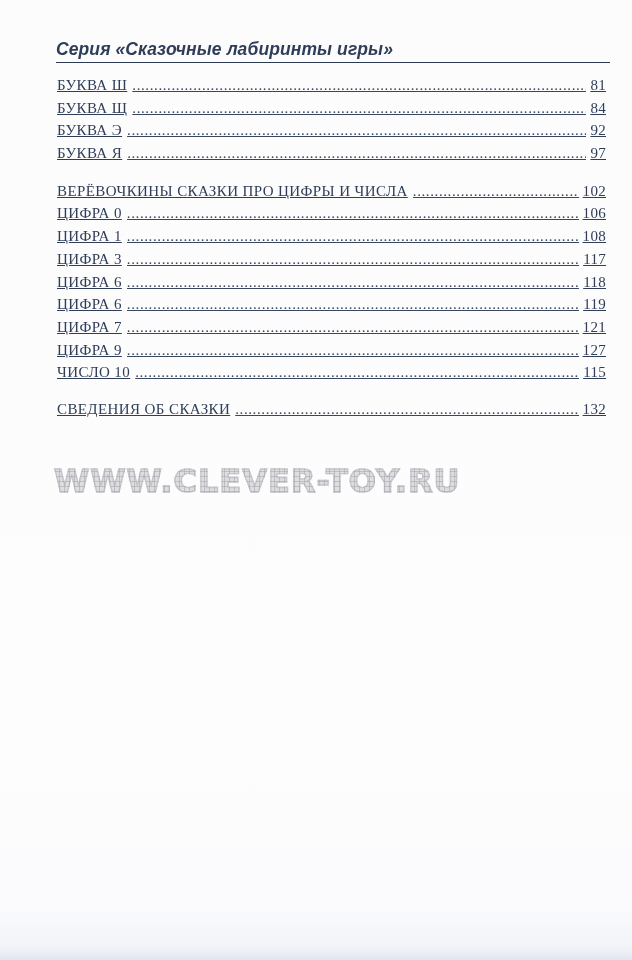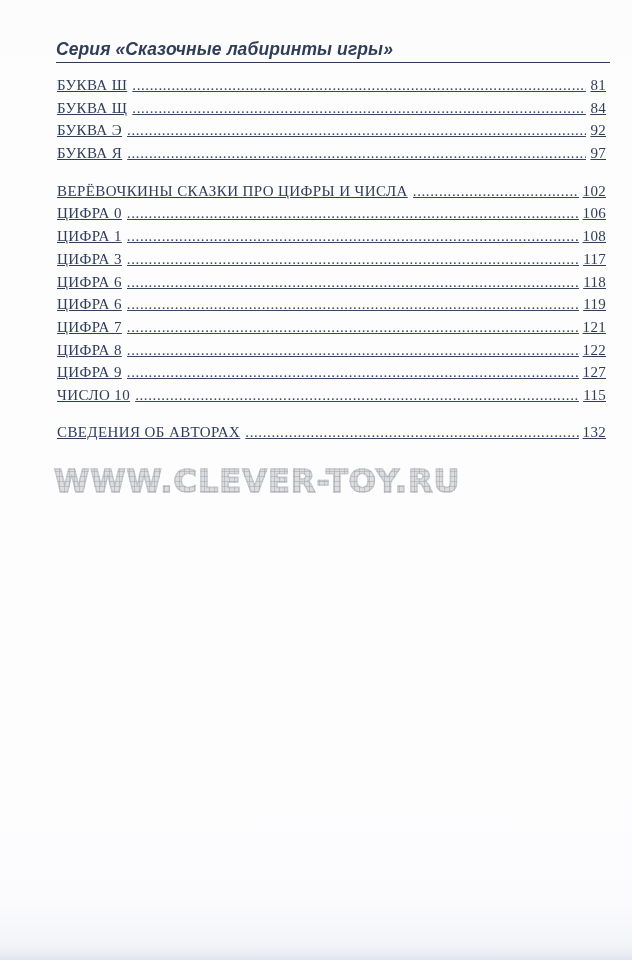--- a/index.html
+++ b/index.html
@@ -181,38 +181,33 @@
           <span class="toc-label">ЦИФРА 6</span>
           <span class="toc-leader"></span>
           <span class="toc-page">119</span>
         </div>
         <div class="toc-row">
           <span class="toc-label">ЦИФРА 7</span>
           <span class="toc-leader"></span>
           <span class="toc-page">121</span>
         </div>
         <div class="toc-row">
-          <span class="toc-label">ЦИФРА 8</span>
-          <span class="toc-leader"></span>
-          <span class="toc-page">122</span>
-        </div>
-        <div class="toc-row">
           <span class="toc-label">ЦИФРА 9</span>
           <span class="toc-leader"></span>
           <span class="toc-page">127</span>
         </div>
         <div class="toc-row">
           <span class="toc-label">ЧИСЛО 10</span>
           <span class="toc-leader"></span>
           <span class="toc-page">115</span>
         </div>
       </div>
       <div class="toc-section">
         <div class="toc-row">
-          <span class="toc-label">СВЕДЕНИЯ ОБ АВТОРАХ</span>
+          <span class="toc-label">СВЕДЕНИЯ ОБ СКАЗКИ</span>
           <span class="toc-leader"></span>
           <span class="toc-page">132</span>
         </div>
       </div>
     </div>
 
   <div class="watermark">WWW.CLEVER-TOY.RU</div>
 
 </div>
 

